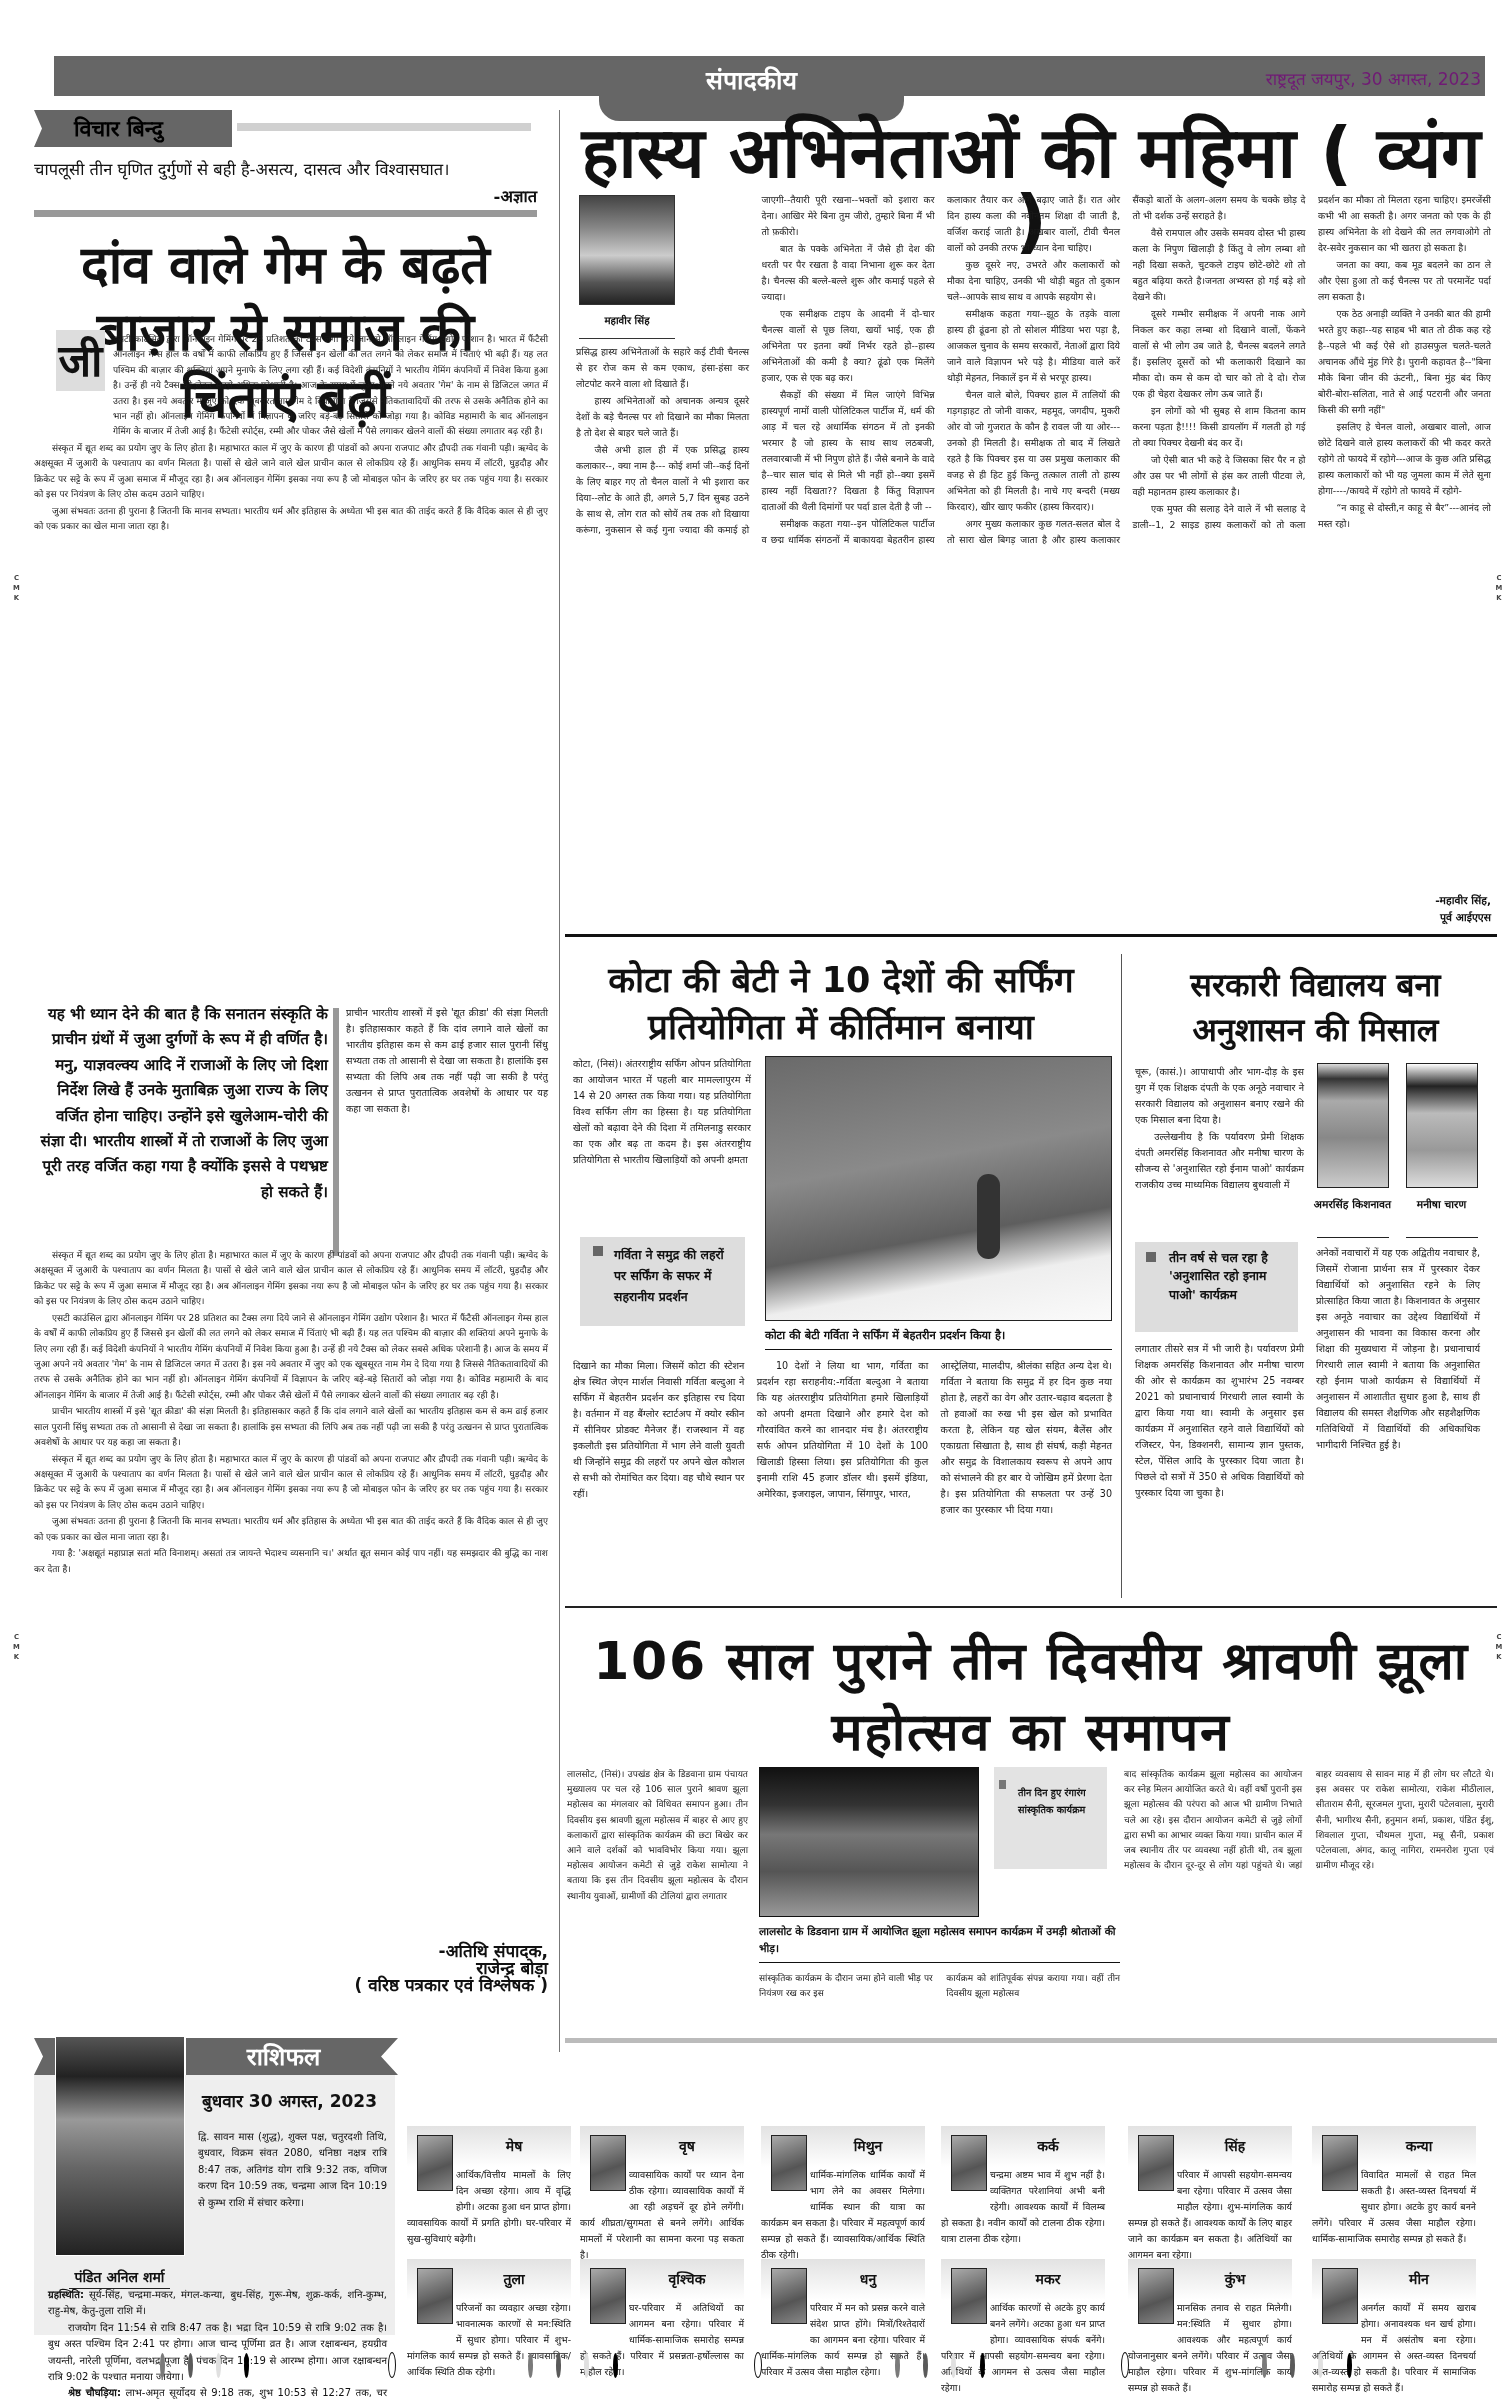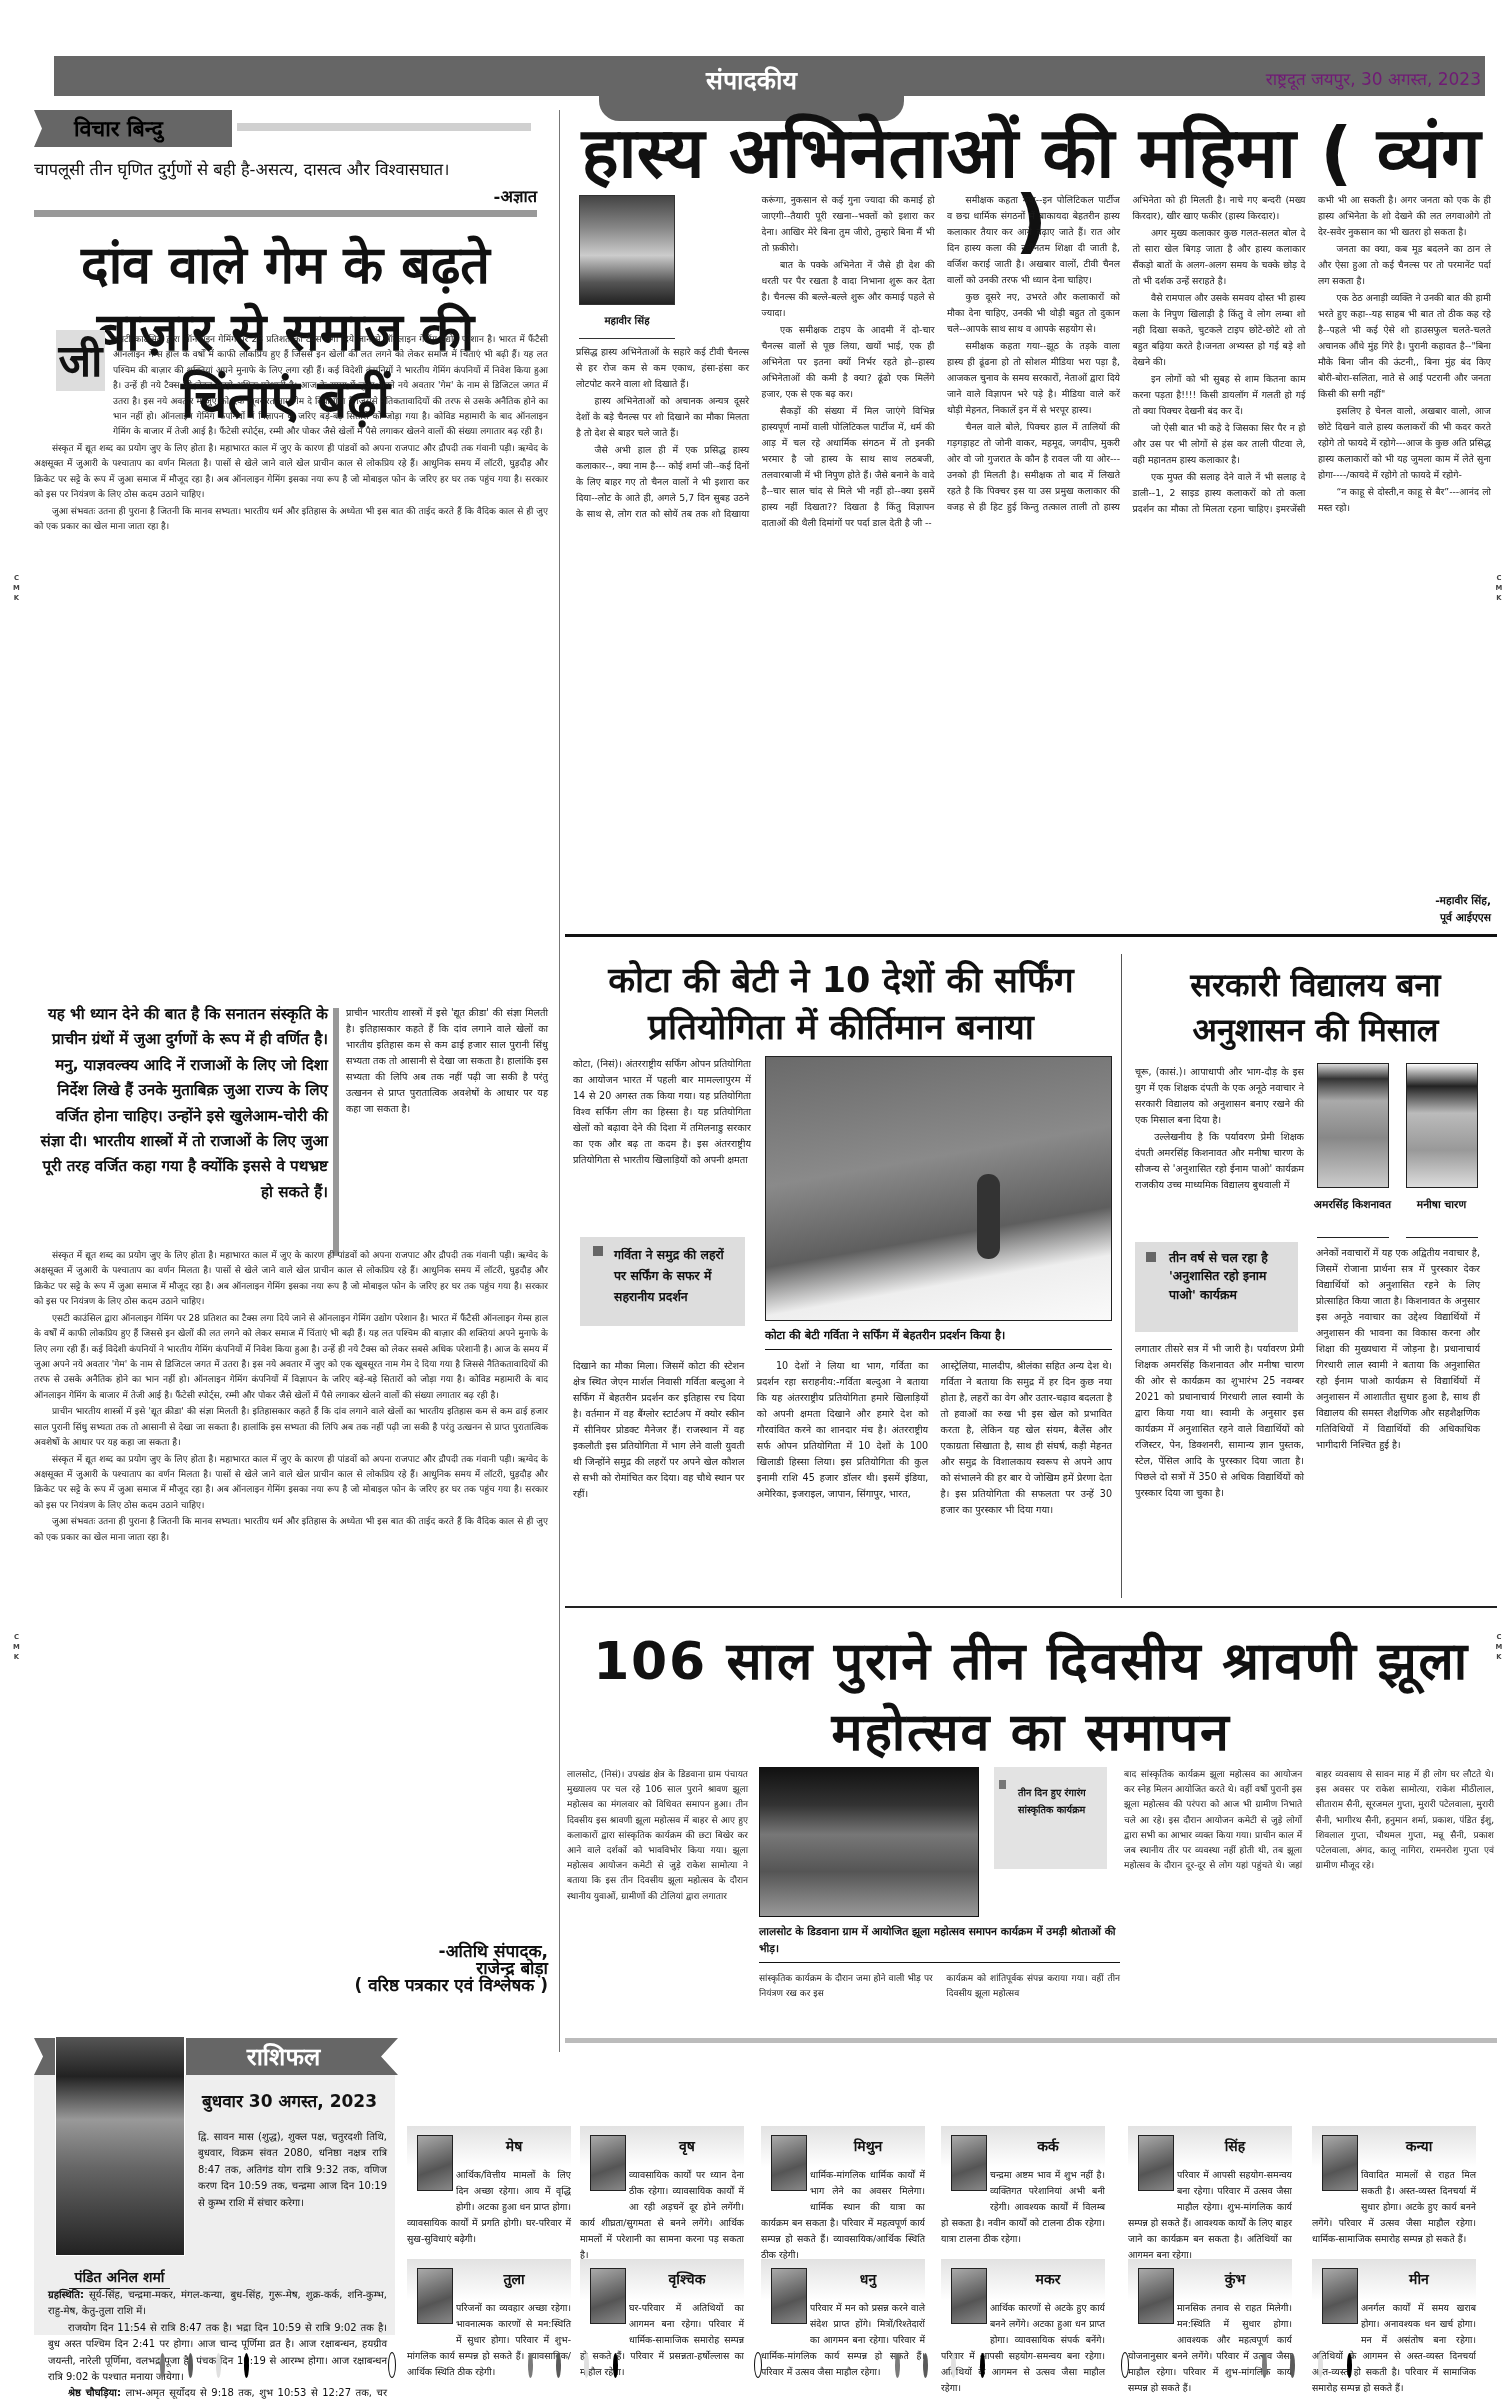--- a/index.html
+++ b/index.html
@@ -137,20 +137,21 @@
 <div class="abs" id="left-pull-bar"></div>
 <div class="abs txt" id="left-body-2">
   <p class="noind">प्राचीन भारतीय शास्त्रों में इसे 'द्यूत क्रीडा' की संज्ञा मिलती है। इतिहासकार कहते हैं कि दांव लगाने वाले खेलों का भारतीय इतिहास कम से कम ढाई हजार साल पुरानी सिंधु सभ्यता तक तो आसानी से देखा जा सकता है। हालांकि इस सभ्यता की लिपि अब तक नहीं पढ़ी जा सकी है परंतु उत्खनन से प्राप्त पुरातात्विक अवशेषों के आधार पर यह कहा जा सकता है।</p>
 </div>
 <div class="abs txt" id="left-body-3">
   <p>संस्कृत में द्यूत शब्द का प्रयोग जुए के लिए होता है। महाभारत काल में जुए के कारण ही पांडवों को अपना राजपाट और द्रौपदी तक गंवानी पड़ी। ऋग्वेद के अक्षसूक्त में जुआरी के पश्चाताप का वर्णन मिलता है। पासों से खेले जाने वाले खेल प्राचीन काल से लोकप्रिय रहे हैं। आधुनिक समय में लॉटरी, घुड़दौड़ और क्रिकेट पर सट्टे के रूप में जुआ समाज में मौजूद रहा है। अब ऑनलाइन गेमिंग इसका नया रूप है जो मोबाइल फोन के जरिए हर घर तक पहुंच गया है। सरकार को इस पर नियंत्रण के लिए ठोस कदम उठाने चाहिए।</p>
   <p>एसटी काउंसिल द्वारा ऑनलाइन गेमिंग पर 28 प्रतिशत का टैक्स लगा दिये जाने से ऑनलाइन गेमिंग उद्योग परेशान है। भारत में फैंटैसी ऑनलाइन गेम्स हाल के वर्षों में काफी लोकप्रिय हुए हैं जिससे इन खेलों की लत लगने को लेकर समाज में चिंताएं भी बढ़ी हैं। यह लत पश्चिम की बाज़ार की शक्तियां अपने मुनाफे के लिए लगा रही हैं। कई विदेशी कंपनियों ने भारतीय गेमिंग कंपनियों में निवेश किया हुआ है। उन्हें ही नये टैक्स को लेकर सबसे अधिक परेशानी है। आज के समय में जुआ अपने नये अवतार 'गेम' के नाम से डिजिटल जगत में उतरा है। इस नये अवतार में जुए को एक खूबसूरत नाम गेम दे दिया गया है जिससे नैतिकतावादियों की तरफ से उसके अनैतिक होने का भान नहीं हो। ऑनलाइन गेमिंग कंपनियों में विज्ञापन के जरिए बड़े-बड़े सितारों को जोड़ा गया है। कोविड महामारी के बाद ऑनलाइन गेमिंग के बाजार में तेजी आई है। फैंटेसी स्पोर्ट्स, रम्मी और पोकर जैसे खेलों में पैसे लगाकर खेलने वालों की संख्या लगातार बढ़ रही है।</p>
   <p>प्राचीन भारतीय शास्त्रों में इसे 'द्यूत क्रीडा' की संज्ञा मिलती है। इतिहासकार कहते हैं कि दांव लगाने वाले खेलों का भारतीय इतिहास कम से कम ढाई हजार साल पुरानी सिंधु सभ्यता तक तो आसानी से देखा जा सकता है। हालांकि इस सभ्यता की लिपि अब तक नहीं पढ़ी जा सकी है परंतु उत्खनन से प्राप्त पुरातात्विक अवशेषों के आधार पर यह कहा जा सकता है।</p>
   <p>संस्कृत में द्यूत शब्द का प्रयोग जुए के लिए होता है। महाभारत काल में जुए के कारण ही पांडवों को अपना राजपाट और द्रौपदी तक गंवानी पड़ी। ऋग्वेद के अक्षसूक्त में जुआरी के पश्चाताप का वर्णन मिलता है। पासों से खेले जाने वाले खेल प्राचीन काल से लोकप्रिय रहे हैं। आधुनिक समय में लॉटरी, घुड़दौड़ और क्रिकेट पर सट्टे के रूप में जुआ समाज में मौजूद रहा है। अब ऑनलाइन गेमिंग इसका नया रूप है जो मोबाइल फोन के जरिए हर घर तक पहुंच गया है। सरकार को इस पर नियंत्रण के लिए ठोस कदम उठाने चाहिए।</p>
   <p>जुआ संभवतः उतना ही पुराना है जितनी कि मानव सभ्यता। भारतीय धर्म और इतिहास के अध्येता भी इस बात की ताईद करते हैं कि वैदिक काल से ही जुए को एक प्रकार का खेल माना जाता रहा है।</p>
+  <p>गया है: 'अक्षद्यूतं महाप्राज्ञ सतां मति विनाशम्। असतां तत्र जायन्ते भेदाश्च व्यसनानि च।' अर्थात द्यूत समान कोई पाप नहीं। यह समझदार की बुद्धि का नाश कर देता है।</p>
 </div>
 <div class="abs" id="left-sign">
   <div>-अतिथि संपादक,</div>
   <div>राजेन्द्र बोड़ा</div>
   <div>( वरिष्ठ पत्रकार एवं विश्लेषक )</div>
 </div>
 <div class="abs" id="left-vrule"></div>
 
 <div class="abs" id="satire-head">हास्य अभिनेताओं की महिमा ( व्यंग )</div>
 <div class="abs txt cols5" id="satire-body">
@@ -160,20 +161,21 @@
   <p>जैसे अभी हाल ही में एक प्रसिद्ध हास्य कलाकार--, क्या नाम है--- कोई शर्मा जी--कई दिनों के लिए बाहर गए तो चैनल वालों ने भी इशारा कर दिया--लोट के आते ही, अगले 5,7 दिन सुबह उठने के साथ से, लोग रात को सोयें तब तक शो दिखाया करूंगा, नुकसान से कई गुना ज्यादा की कमाई हो जाएगी--तैयारी पूरी रखना--भक्तों को इशारा कर देना। आखिर मेरे बिना तुम जीरो, तुम्हारे बिना मैं भी तो फ़कीरो।</p>
   <p>बात के पक्के अभिनेता नें जैसे ही देश की धरती पर पैर रखता है वादा निभाना शुरू कर देता है। चैनल्स की बल्ले-बल्ले शुरू और कमाई पहले से ज्यादा।</p>
   <p>एक समीक्षक टाइप के आदमी नें दो-चार चैनल्स वालों से पूछ लिया, खयों भाई, एक ही अभिनेता पर इतना क्यों निर्भर रहते हो--हास्य अभिनेताओं की कमी है क्या? ढूंढो एक मिलेंगे हजार, एक से एक बढ़ कर।</p>
   <p>सैकड़ों की संख्या में मिल जाएंगे विभिन्न हास्यपूर्ण नामों वाली पोलिटिकल पार्टीज में, धर्म की आड़ में चल रहे अधार्मिक संगठन में तो इनकी भरमार है जो हास्य के साथ साथ लठबजी, तलवारबाजी में भी निपुण होते हैं। जैसे बनाने के वादे है--चार साल चांद से मिले भी नहीं हो--क्या इसमें हास्य नहीं दिखता?? दिखता है किंतु विज्ञापन दाताओं की थैली दिमांगों पर पर्दा डाल देती है जी --</p>
   <p>समीक्षक कहता गया--इन पोलिटिकल पार्टीज व छद्म धार्मिक संगठनों में बाकायदा बेहतरीन हास्य कलाकार तैयार कर आगे बढ़ाए जाते हैं। रात ओर दिन हास्य कला की नवीनतम शिक्षा दी जाती है, वर्जिश कराई जाती है। अखबार वालों, टीवी चैनल वालों को उनकी तरफ भी ध्यान देना चाहिए।</p>
   <p>कुछ दूसरे नए, उभरते और कलाकारों को मौका देना चाहिए, उनकी भी थोड़ी बहुत तो दुकान चले--आपके साथ साथ व आपके सहयोग से।</p>
   <p>समीक्षक कहता गया--झूठ के तड़के वाला हास्य ही ढूंढना हो तो सोशल मीडिया भरा पड़ा है, आजकल चुनाव के समय सरकारों, नेताओं द्वारा दिये जाने वाले विज्ञापन भरे पड़े है। मीडिया वाले करें थोड़ी मेहनत, निकालें इन में से भरपूर हास्य।</p>
   <p>चैनल वाले बोले, पिक्चर हाल में तालियों की गड़गड़ाहट तो जोनी वाकर, महमूद, जगदीप, मुकरी ओर वो जो गुजरात के कौन है रावल जी या ओर---उनको ही मिलती है। समीक्षक तो बाद में लिखते रहते है कि पिक्चर इस या उस प्रमुख कलाकार की वजह से ही हिट हुई किन्तु तत्काल ताली तो हास्य अभिनेता को ही मिलती है। नाचे गए बन्दरी (मख्य किरदार), खीर खाए फकीर (हास्य किरदार)।</p>
   <p>अगर मुख्य कलाकार कुछ गलत-सलत बोल दे तो सारा खेल बिगड़ जाता है और हास्य कलाकार सैंकड़ो बातों के अलग-अलग समय के चक्के छोड़ दे तो भी दर्शक उन्हें सराहते है।</p>
   <p>वैसे रामपाल और उसके समवय दोस्त भी हास्य कला के निपुण खिलाड़ी है किंतु वे लोग लम्बा शो नही दिखा सकते, चुटकले टाइप छोटे-छोटे शो तो बहुत बढ़िया करते है।जनता अभ्यस्त हो गई बड़े शो देखने की।</p>
+  <p>दूसरे गम्भीर समीक्षक नें अपनी नाक आगे निकल कर कहा लम्बा शो दिखाने वालों, फेंकने वालों से भी लोग उब जाते है, चैनल्स बदलने लगते हैं। इसलिए दूसरों को भी कलाकारी दिखाने का मौका दो। कम से कम दो चार को तो दे दो। रोज एक ही चेहरा देखकर लोग ऊब जाते हैं।</p>
   <p>इन लोगों को भी सुबह से शाम कितना काम करना पड़ता है!!!! किसी डायलॉग में गलती हो गई तो क्या पिक्चर देखनी बंद कर दें।</p>
   <p>जो ऐसी बात भी कहे दे जिसका सिर पैर न हो और उस पर भी लोगों से हंस कर ताली पीटवा ले, वही महानतम हास्य कलाकार है।</p>
   <p>एक मुफ्त की सलाह देने वाले नें भी सलाह दे डाली--1, 2 साइड हास्य कलाकरों को तो कला प्रदर्शन का मौका तो मिलता रहना चाहिए। इमरजेंसी कभी भी आ सकती है। अगर जनता को एक के ही हास्य अभिनेता के शो देखने की लत लगवाओगे तो देर-सवेर नुकसान का भी खतरा हो सकता है।</p>
   <p>जनता का क्या, कब मूड बदलने का ठान ले और ऐसा हुआ तो कई चैनल्स पर तो परमानेंट पर्दा लग सकता है।</p>
   <p>एक ठेठ अनाड़ी व्यक्ति ने उनकी बात की हामी भरते हुए कहा--यह साहब भी बात तो ठीक कह रहे है--पहले भी कई ऐसे शो हाउसफुल चलते-चलते अचानक औंधे मुंह गिरे है। पुरानी कहावत है--"बिना मौके बिना जीन की ऊंटनी,, बिना मुंह बंद किए बोरी-बोरा-सलिता, नाते से आई पटरानी और जनता किसी की सगी नहीं"</p>
   <p>इसलिए हे चेनल वालो, अखबार वालो, आज छोटे दिखने वाले हास्य कलाकरों की भी कदर करते रहोगे तो फायदे में रहोगे---आज के कुछ अति प्रसिद्ध हास्य कलाकारों को भी यह जुमला काम में लेते सुना होगा----/कायदे में रहोगे तो फायदे में रहोगे-</p>
   <p>“न काहू से दोस्ती,न काहू से बैर”---आनंद लो मस्त रहो।</p>
 </div>
 <div class="abs" id="author-photo"></div>
 <div class="abs" id="author-caption">महावीर सिंह</div>

